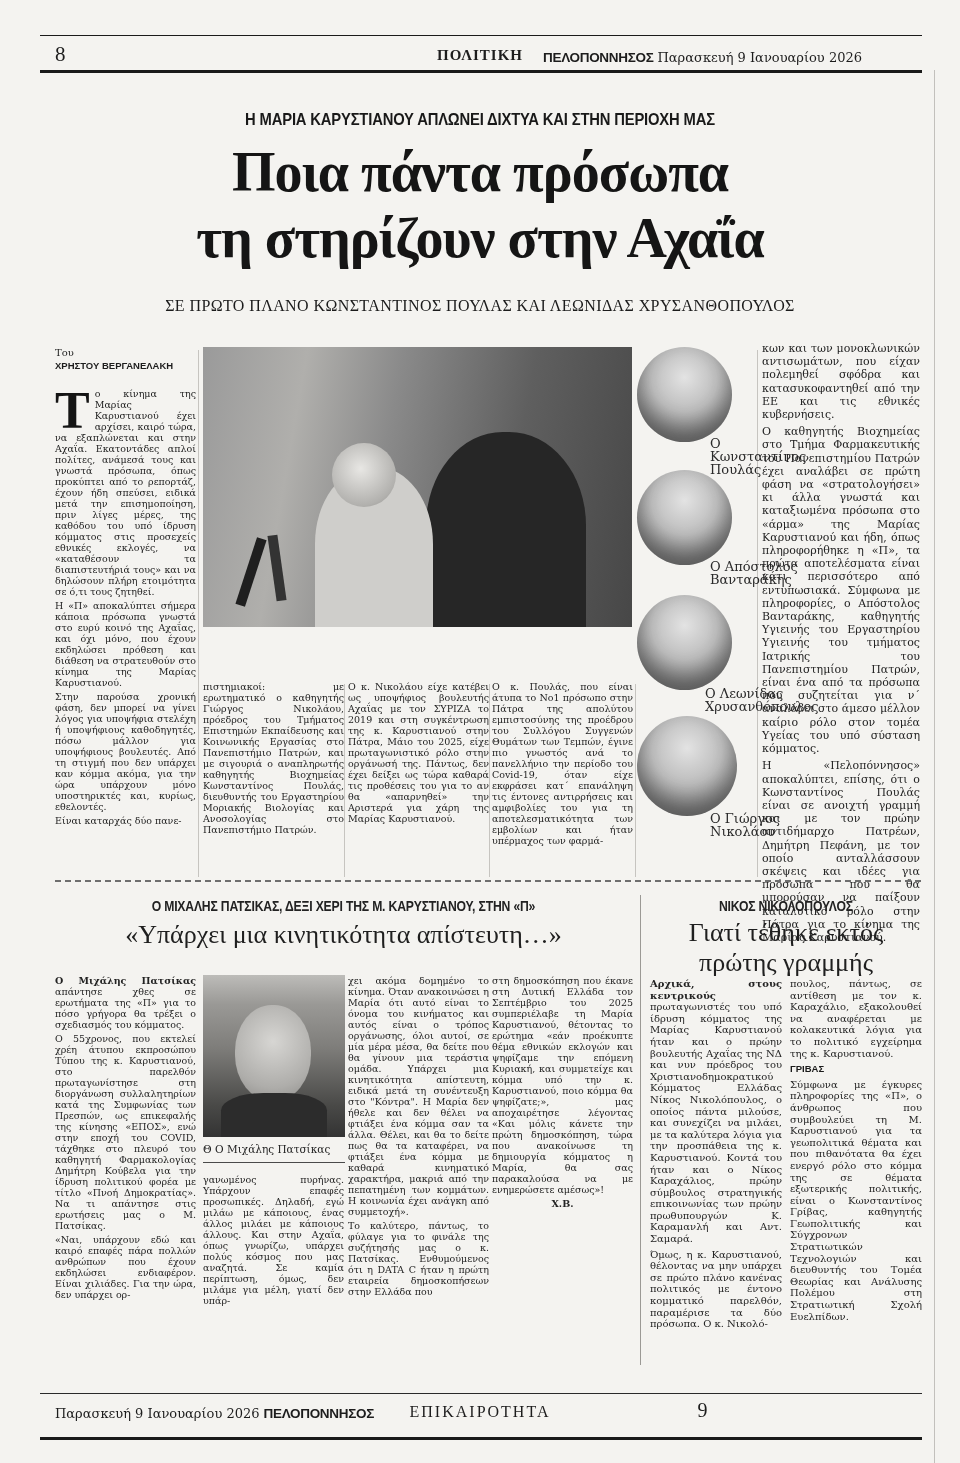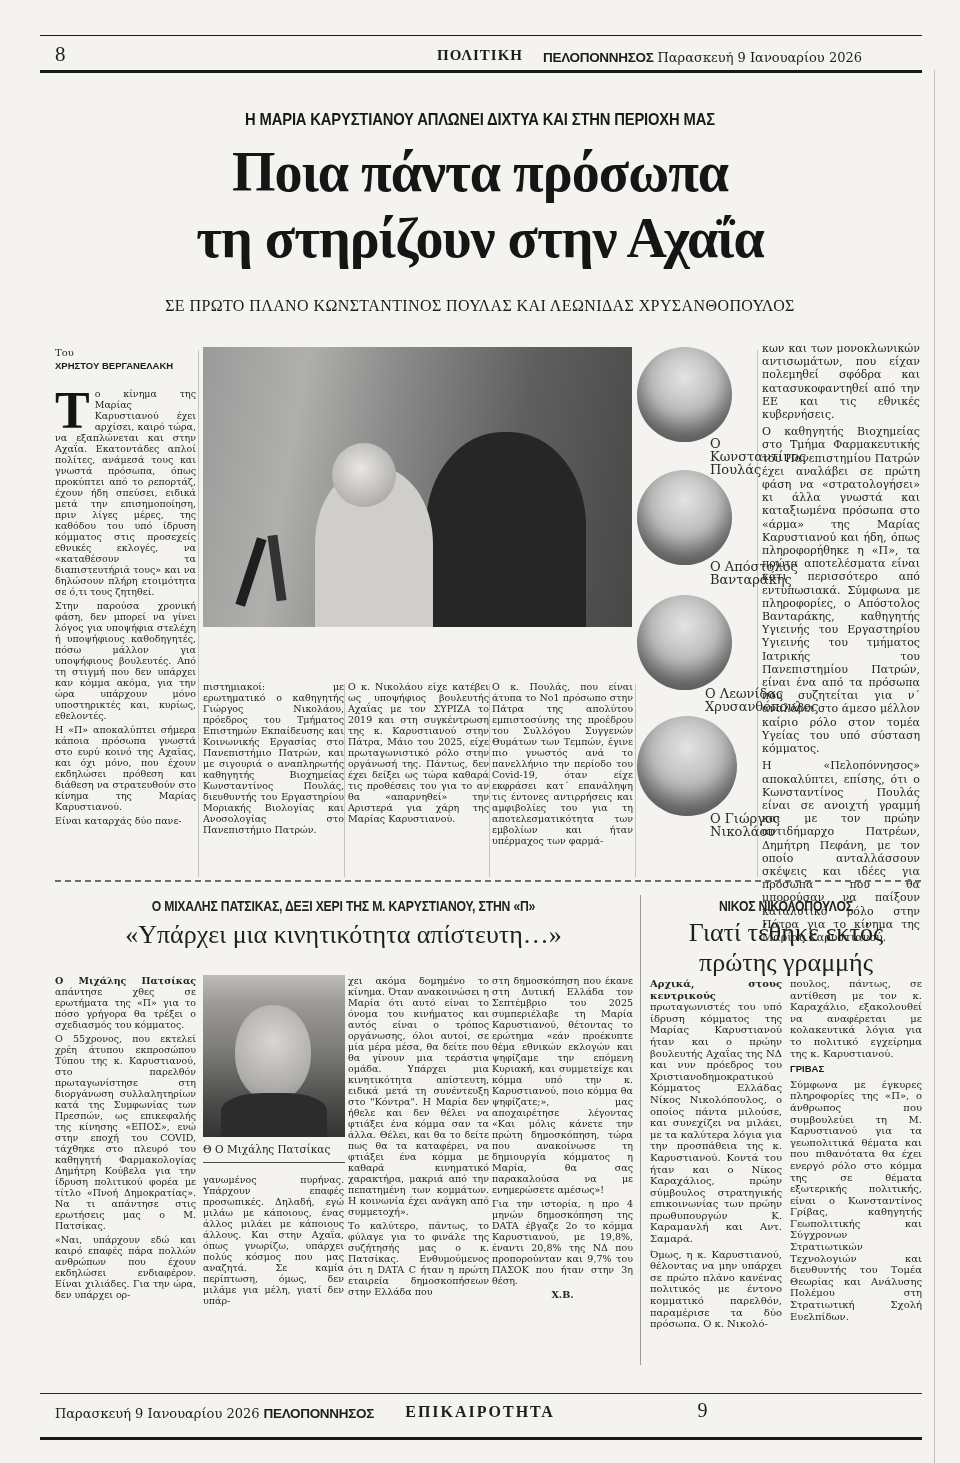--- a/index.html
+++ b/index.html
@@ -55,22 +55,22 @@
   <div class="abs center headline-main" style="left:0;top:140px;width:960px;">Ποια πάντα πρόσωπα</div>
   <div class="abs center headline-main" style="left:0;top:206px;width:960px;">τη στηρίζουν στην Αχαΐα</div>
   <div class="abs center subhead" style="left:0;top:297px;width:960px;text-align:center;">ΣΕ ΠΡΩΤΟ ΠΛΑΝΟ ΚΩΝΣΤΑΝΤΙΝΟΣ ΠΟΥΛΑΣ ΚΑΙ ΛΕΩΝΙΔΑΣ ΧΡΥΣΑΝΘΟΠΟΥΛΟΣ</div>
 
   <div class="abs" style="left:55px;top:347px;width:141px;">
     <div class="serif" style="font-size:10px;">Του</div>
     <div class="sans" style="font-weight:700;font-size:9.5px;margin-top:2px;">ΧΡΗΣΤΟΥ ΒΕΡΓΑΝΕΛΑΚΗ</div>
   </div>
   <div class="abs bodycol" style="left:55px;top:388px;width:141px;">
     <p><span class="dropcap">Τ</span><span>ο κίνημα της Μαρίας Καρυστιανού έχει αρχίσει, καιρό τώρα, να εξαπλώνεται και στην Αχαΐα. Εκατοντάδες απλοί πολίτες, ανάμεσά τους και γνωστά πρόσωπα, όπως προκύπτει από το ρεπορτάζ, έχουν ήδη σπεύσει, ειδικά μετά την επισημοποίηση, πριν λίγες μέρες, της καθόδου του υπό ίδρυση κόμματος στις προσεχείς εθνικές εκλογές, να «καταθέσουν τα διαπιστευτήριά τους» και να δηλώσουν πλήρη ετοιμότητα σε ό,τι τους ζητηθεί.</span></p>
+    <p>Η «Π» αποκαλύπτει σήμερα κάποια πρόσωπα γνωστά στο ευρύ κοινό της Αχαΐας, και όχι μόνο, που έχουν εκδηλώσει πρόθεση και διάθεση να στρατευθούν στο κίνημα της Μαρίας Καρυστιανού.</p>
     <p>Στην παρούσα χρονική φάση, δεν μπορεί να γίνει λόγος για υποψήφια στελέχη ή υποψήφιους καθοδηγητές, πόσω μάλλον για υποψήφιους βουλευτές. Από τη στιγμή που δεν υπάρχει καν κόμμα ακόμα, για την ώρα υπάρχουν μόνο υποστηρικτές και, κυρίως, εθελοντές.</p>
-    <p>Η «Π» αποκαλύπτει σήμερα κάποια πρόσωπα γνωστά στο ευρύ κοινό της Αχαΐας, και όχι μόνο, που έχουν εκδηλώσει πρόθεση και διάθεση να στρατευθούν στο κίνημα της Μαρίας Καρυστιανού.</p>
     <p>Είναι καταρχάς δύο πανε-</p>
   </div>
 
   <div class="abs photo-base" style="left:203px;top:347px;width:429px;height:280px;">
     <div class="fig" style="left:52%;width:160px;height:195px;background:#262626;"></div>
     <div class="fig" style="left:26%;width:118px;height:160px;background:#cfcecb;"></div>
     <div class="abs" style="left:30%;bottom:120px;width:64px;height:64px;border-radius:50%;background:radial-gradient(circle at 45% 40%,#e8e7e4,#b2b1ae 70%,#8c8b88);"></div>
     <div class="abs" style="left:10%;bottom:20px;width:10px;height:70px;background:#1f1f1f;transform:rotate(18deg);"></div>
     <div class="abs" style="left:16%;bottom:26px;width:10px;height:66px;background:#333;transform:rotate(-8deg);"></div>
   </div>
@@ -134,21 +134,20 @@
     <p>γανωμένος πυρήνας. Υπάρχουν επαφές προσωπικές. Δηλαδή, εγώ μιλάω με κάποιους, ένας άλλος μιλάει με κάποιους άλλους. Και στην Αχαΐα, όπως γνωρίζω, υπάρχει πολύς κόσμος που μας αναζητά. Σε καμία περίπτωση, όμως, δεν μιλάμε για μέλη, γιατί δεν υπάρ-</p>
   </div>
 
   <div class="abs bodycol" style="left:348px;top:975px;width:141px;">
     <p>χει ακόμα δομημένο το κίνημα. Όταν ανακοινώσει η Μαρία ότι αυτό είναι το όνομα του κινήματος και αυτός είναι ο τρόπος οργάνωσης, όλοι αυτοί, σε μία μέρα μέσα, θα δείτε που θα γίνουν μια τεράστια ομάδα. Υπάρχει μια κινητικότητα απίστευτη, ειδικά μετά τη συνέντευξη στο "Κόντρα". Η Μαρία δεν ήθελε και δεν θέλει να φτιάξει ένα κόμμα σαν τα άλλα. Θέλει, και θα το δείτε πως θα τα καταφέρει, να φτιάξει ένα κόμμα με καθαρά κινηματικό χαρακτήρα, μακριά από την πεπατημένη των κομμάτων. Η κοινωνία έχει ανάγκη από συμμετοχή».</p>
     <p>Το καλύτερο, πάντως, το φύλαγε για το φινάλε της συζήτησής μας ο κ. Πατσίκας. Ενθυμούμενος ότι η DATA C ήταν η πρώτη εταιρεία δημοσκοπήσεων στην Ελλάδα που</p>
   </div>
 
   <div class="abs bodycol" style="left:492px;top:975px;width:141px;">
     <p>στη δημοσκόπηση που έκανε στη Δυτική Ελλάδα τον Σεπτέμβριο του 2025 συμπεριέλαβε τη Μαρία Καρυστιανού, θέτοντας το ερώτημα «εάν προέκυπτε θέμα εθνικών εκλογών και ψηφίζαμε την επόμενη Κυριακή, και συμμετείχε και κόμμα υπό την κ. Καρυστιανού, ποιο κόμμα θα ψηφίζατε;», μας αποχαιρέτησε λέγοντας «Και μόλις κάνετε την πρώτη δημοσκόπηση, τώρα που ανακοίνωσε τη δημιουργία κόμματος η Μαρία, θα σας παρακαλούσα να με ενημερώσετε αμέσως»!</p>
-    <p>Για την ιστορία, η προ 4 μηνών δημοσκόπηση της DATA έβγαζε 2ο το κόμμα Καρυστιανού, με 19,8%, έναντι 20,8% της ΝΔ που προπορούνταν και 9,7% του ΠΑΣΟΚ που ήταν στην 3η θέση.</p>
     <p class="right" style="font-weight:700;">Χ.Β.</p>
   </div>
 
   <div class="abs" style="left:640px;top:895px;width:1px;height:470px;background:#9b9995;"></div>
 
   <div class="abs center" style="left:650px;top:897px;width:272px;">
     <span class="kicker-sub cond">ΝΙΚΟΣ ΝΙΚΟΛΟΠΟΥΛΟΣ</span>
   </div>
   <div class="abs center headline-sub" style="left:650px;top:918px;width:272px;">Γιατί τέθηκε εκτός πρώτης γραμμής</div>
 
@@ -160,17 +159,17 @@
     <p>πουλος, πάντως, σε αντίθεση με τον κ. Καραχάλιο, εξακολουθεί να αναφέρεται με κολακευτικά λόγια για το πολιτικό εγχείρημα της κ. Καρυστιανού.</p>
     <p class="gsub">ΓΡΙΒΑΣ</p>
     <p>Σύμφωνα με έγκυρες πληροφορίες της «Π», ο άνθρωπος που συμβουλεύει τη Μ. Καρυστιανού για τα γεωπολιτικά θέματα και που πιθανότατα θα έχει ενεργό ρόλο στο κόμμα της σε θέματα εξωτερικής πολιτικής, είναι ο Κωνσταντίνος Γρίβας, καθηγητής Γεωπολιτικής και Σύγχρονων Στρατιωτικών Τεχνολογιών και διευθυντής του Τομέα Θεωρίας και Ανάλυσης Πολέμου στη Στρατιωτική Σχολή Ευελπίδων.</p>
   </div>
 
   <div class="abs" style="left:40px;top:1393px;width:882px;height:1px;background:#2a2a2a;"></div>
   <div class="abs" style="left:55px;top:1404px;width:420px;">
     <span class="serif" style="font-size:13px;">Παρασκευή 9 Ιανουαρίου 2026</span>
     <span class="sans" style="font-weight:700;font-size:13.5px;letter-spacing:-.3px;">ΠΕΛΟΠΟΝΝΗΣΟΣ</span>
   </div>
-  <div class="abs center times" style="left:0;top:1403px;width:960px;font-weight:700;font-size:16px;letter-spacing:2px;">ΕΠΙΚΑΙΡΟΤΗΤΑ</div>
+  <div class="abs center times" style="left:0;top:1403px;width:960px;font-weight:400;font-size:16px;letter-spacing:2px;">ΕΠΙΚΑΙΡΟΤΗΤΑ</div>
   <div class="abs right times" style="left:500px;top:1399px;width:405px;font-size:20px;">9</div>
   <div class="abs rule" style="left:40px;top:1437px;width:882px;height:3px;"></div>
 
 </div>
 
 </body></html>

